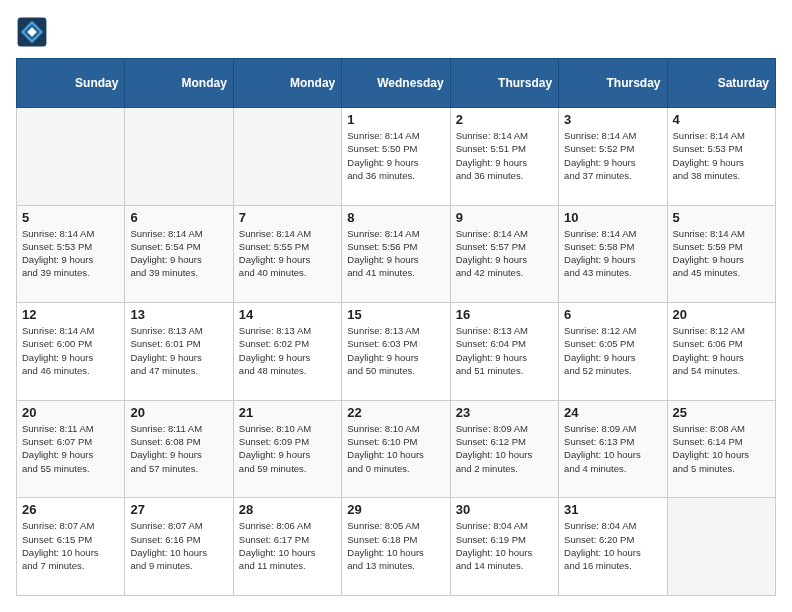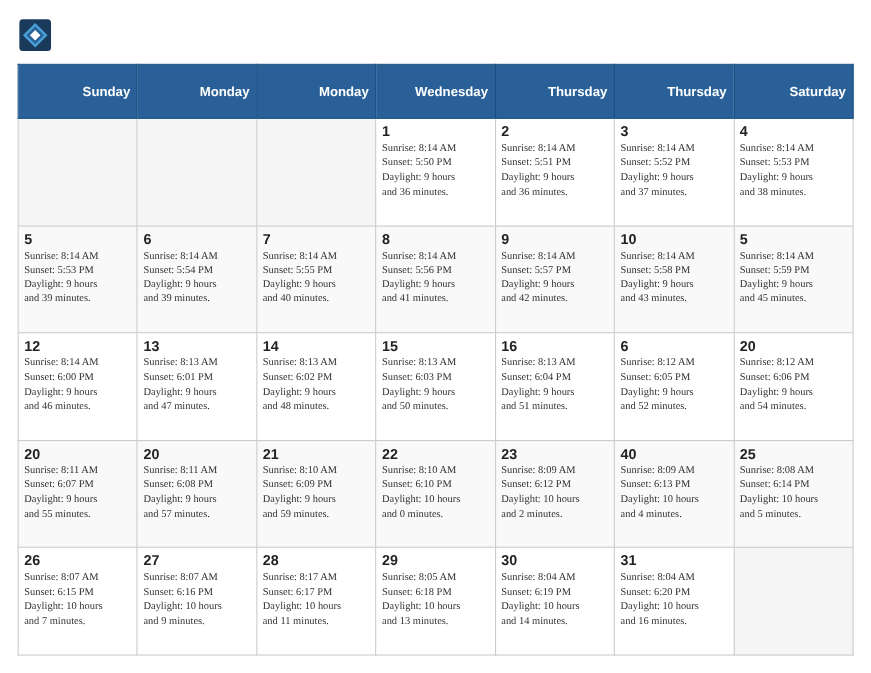--- a/index.html
+++ b/index.html
@@ -79,21 +79,20 @@
     .day-number {
       font-size: 13px;
       font-weight: bold;
       color: #222;
       margin-bottom: 2px;
     }
     .day-info {
       font-size: 9.5px;
       color: #333;
       line-height: 1.4;
-      font-family: Liberation Serif, serif;
     }
     tr.week-row td {
       background: #fff;
     }
     tr.week-row:nth-child(even) td {
       background: #f9f9f9;
     }
   </style>
 </head>
 <body>
@@ -296,21 +295,21 @@
 and 0 minutes.</div>
           </td>
           <td>
             <div class="day-number">23</div>
             <div class="day-info" style="white-space: pre-line;">Sunrise: 8:09 AM
 Sunset: 6:12 PM
 Daylight: 10 hours
 and 2 minutes.</div>
           </td>
           <td>
-            <div class="day-number">40</div>
+            <div class="day-number">24</div>
             <div class="day-info" style="white-space: pre-line;">Sunrise: 8:09 AM
 Sunset: 6:13 PM
 Daylight: 10 hours
 and 4 minutes.</div>
           </td>
           <td>
             <div class="day-number">25</div>
             <div class="day-info" style="white-space: pre-line;">Sunrise: 8:08 AM
 Sunset: 6:14 PM
 Daylight: 10 hours
@@ -327,21 +326,21 @@
           </td>
           <td>
             <div class="day-number">27</div>
             <div class="day-info" style="white-space: pre-line;">Sunrise: 8:07 AM
 Sunset: 6:16 PM
 Daylight: 10 hours
 and 9 minutes.</div>
           </td>
           <td>
             <div class="day-number">28</div>
-            <div class="day-info" style="white-space: pre-line;">Sunrise: 8:17 AM
+            <div class="day-info" style="white-space: pre-line;">Sunrise: 8:06 AM
 Sunset: 6:17 PM
 Daylight: 10 hours
 and 11 minutes.</div>
           </td>
           <td>
             <div class="day-number">29</div>
             <div class="day-info" style="white-space: pre-line;">Sunrise: 8:05 AM
 Sunset: 6:18 PM
 Daylight: 10 hours
 and 13 minutes.</div>

